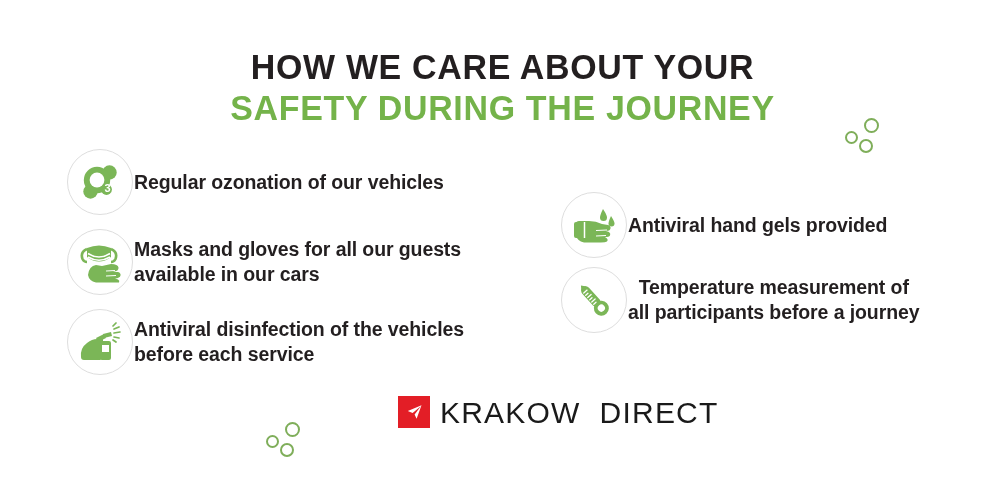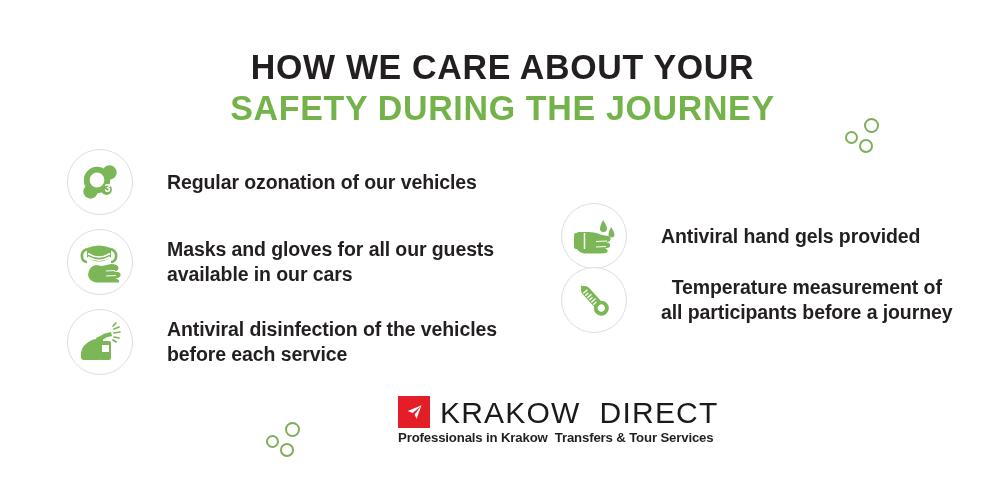--- a/index.html
+++ b/index.html
@@ -52,36 +52,36 @@
     border-radius: 50%;
     border: 1px solid #dedede;
     background: #ffffff;
     display: flex;
     align-items: center;
     justify-content: center;
     box-sizing: border-box;
   }
   .icon-circle svg { display: block; }
   .feature-text {
-    margin-left: 34px;
+    margin-left: 1px;
     font-family: "Liberation Sans", sans-serif;
     font-weight: bold;
     font-size: 19.5px;
     line-height: 25px;
     color: #231f20;
     letter-spacing: -0.1px;
     white-space: pre-line;
   }
 
   
   #feat-ozone      { left: 67px; top: 149px; }
   #feat-masks      { left: 67px; top: 229px; }
   #feat-disinfect  { left: 67px; top: 309px; }
   
-  #feat-gels       { left: 561px; top: 203px; }
+  #feat-gels       { left: 561px; top: 192px; }
   #feat-temp       { left: 561px; top: 267px; text-align: center; }
 
   
   .rings { position: absolute; }
   .ring {
     position: absolute;
     border: 2px solid #7fae5a;
     border-radius: 50%;
     box-sizing: border-box;
   }
@@ -280,16 +280,15 @@
 
   <div id="logo">
     <div class="logo-top">
       <div class="logo-mark">
         <svg width="20" height="20" viewBox="0 0 20 20">
           <path d="M17.5 3.2 L3.8 9.1 L8.6 10.9 L16.8 4.2 L10.6 12.6 L12.6 16.8 Z" fill="#ffffff"></path>
         </svg>
       </div>
       <div class="logo-wordmark">KRAKOW  DIRECT</div>
     </div>
-    <div class="logo-tagline">Professionals in Krakow  Transfers &amp; Tour Services</div>
   </div>
 
 </div>
 
 </body></html>

